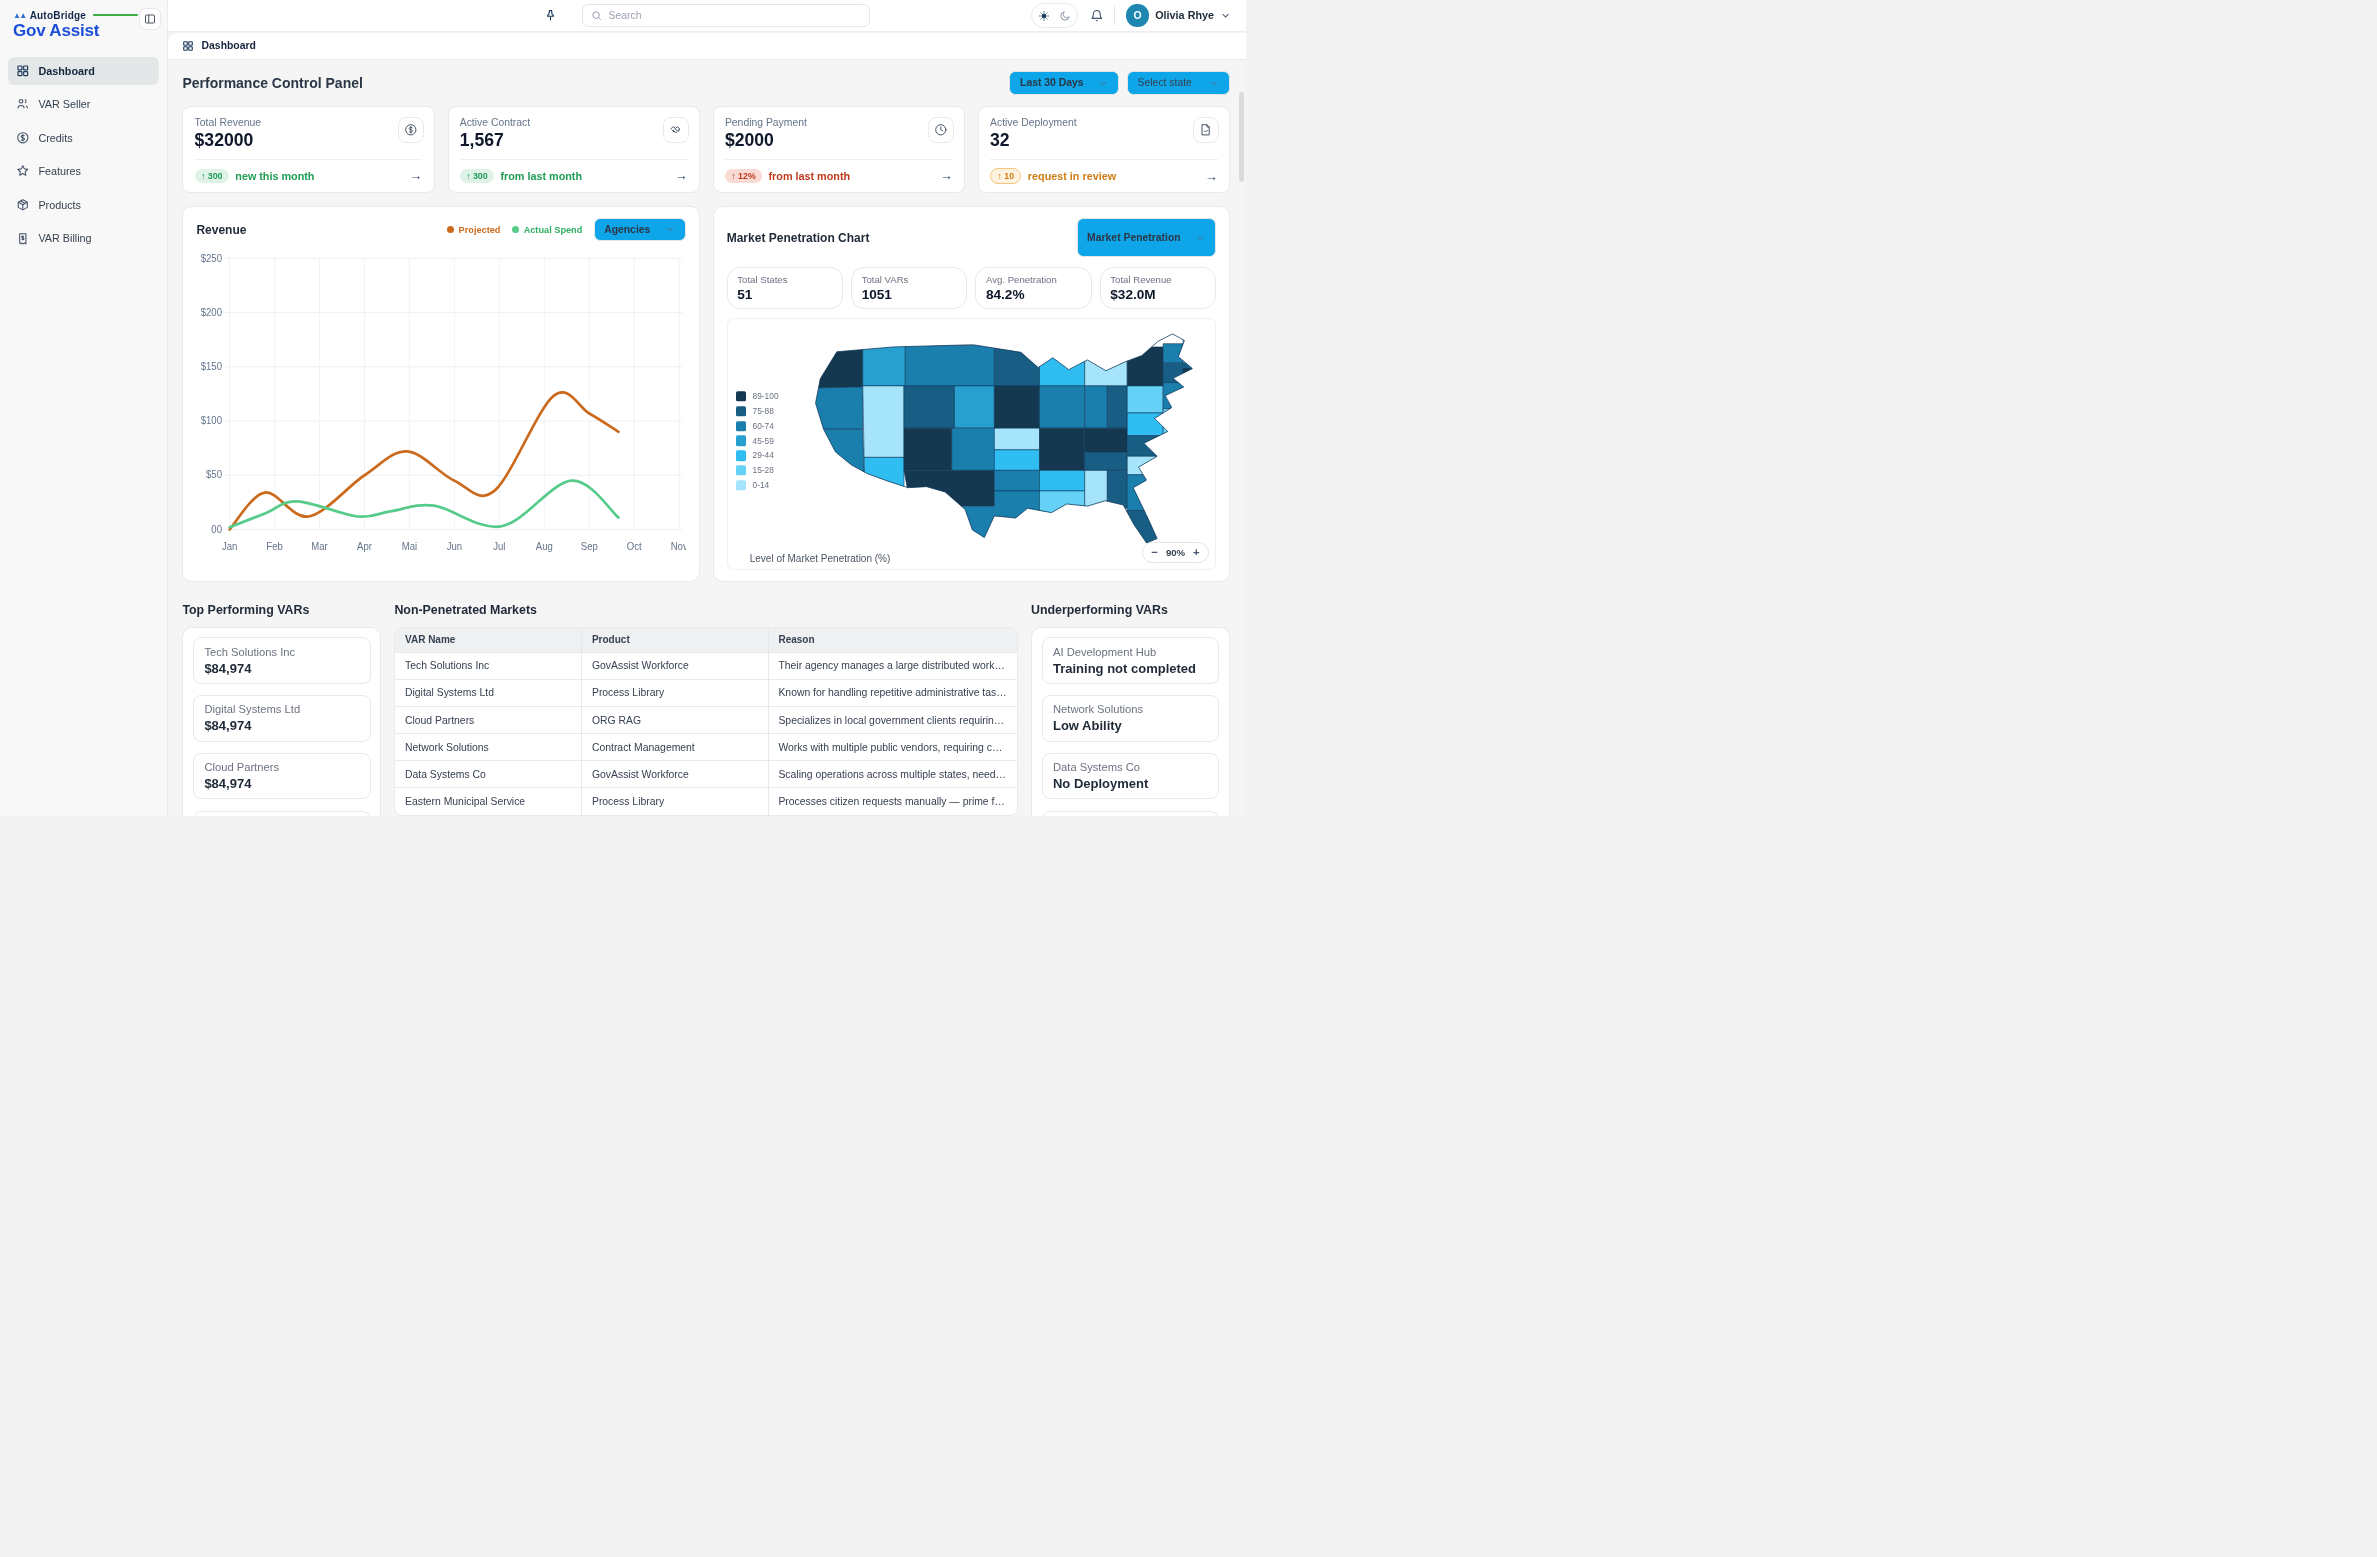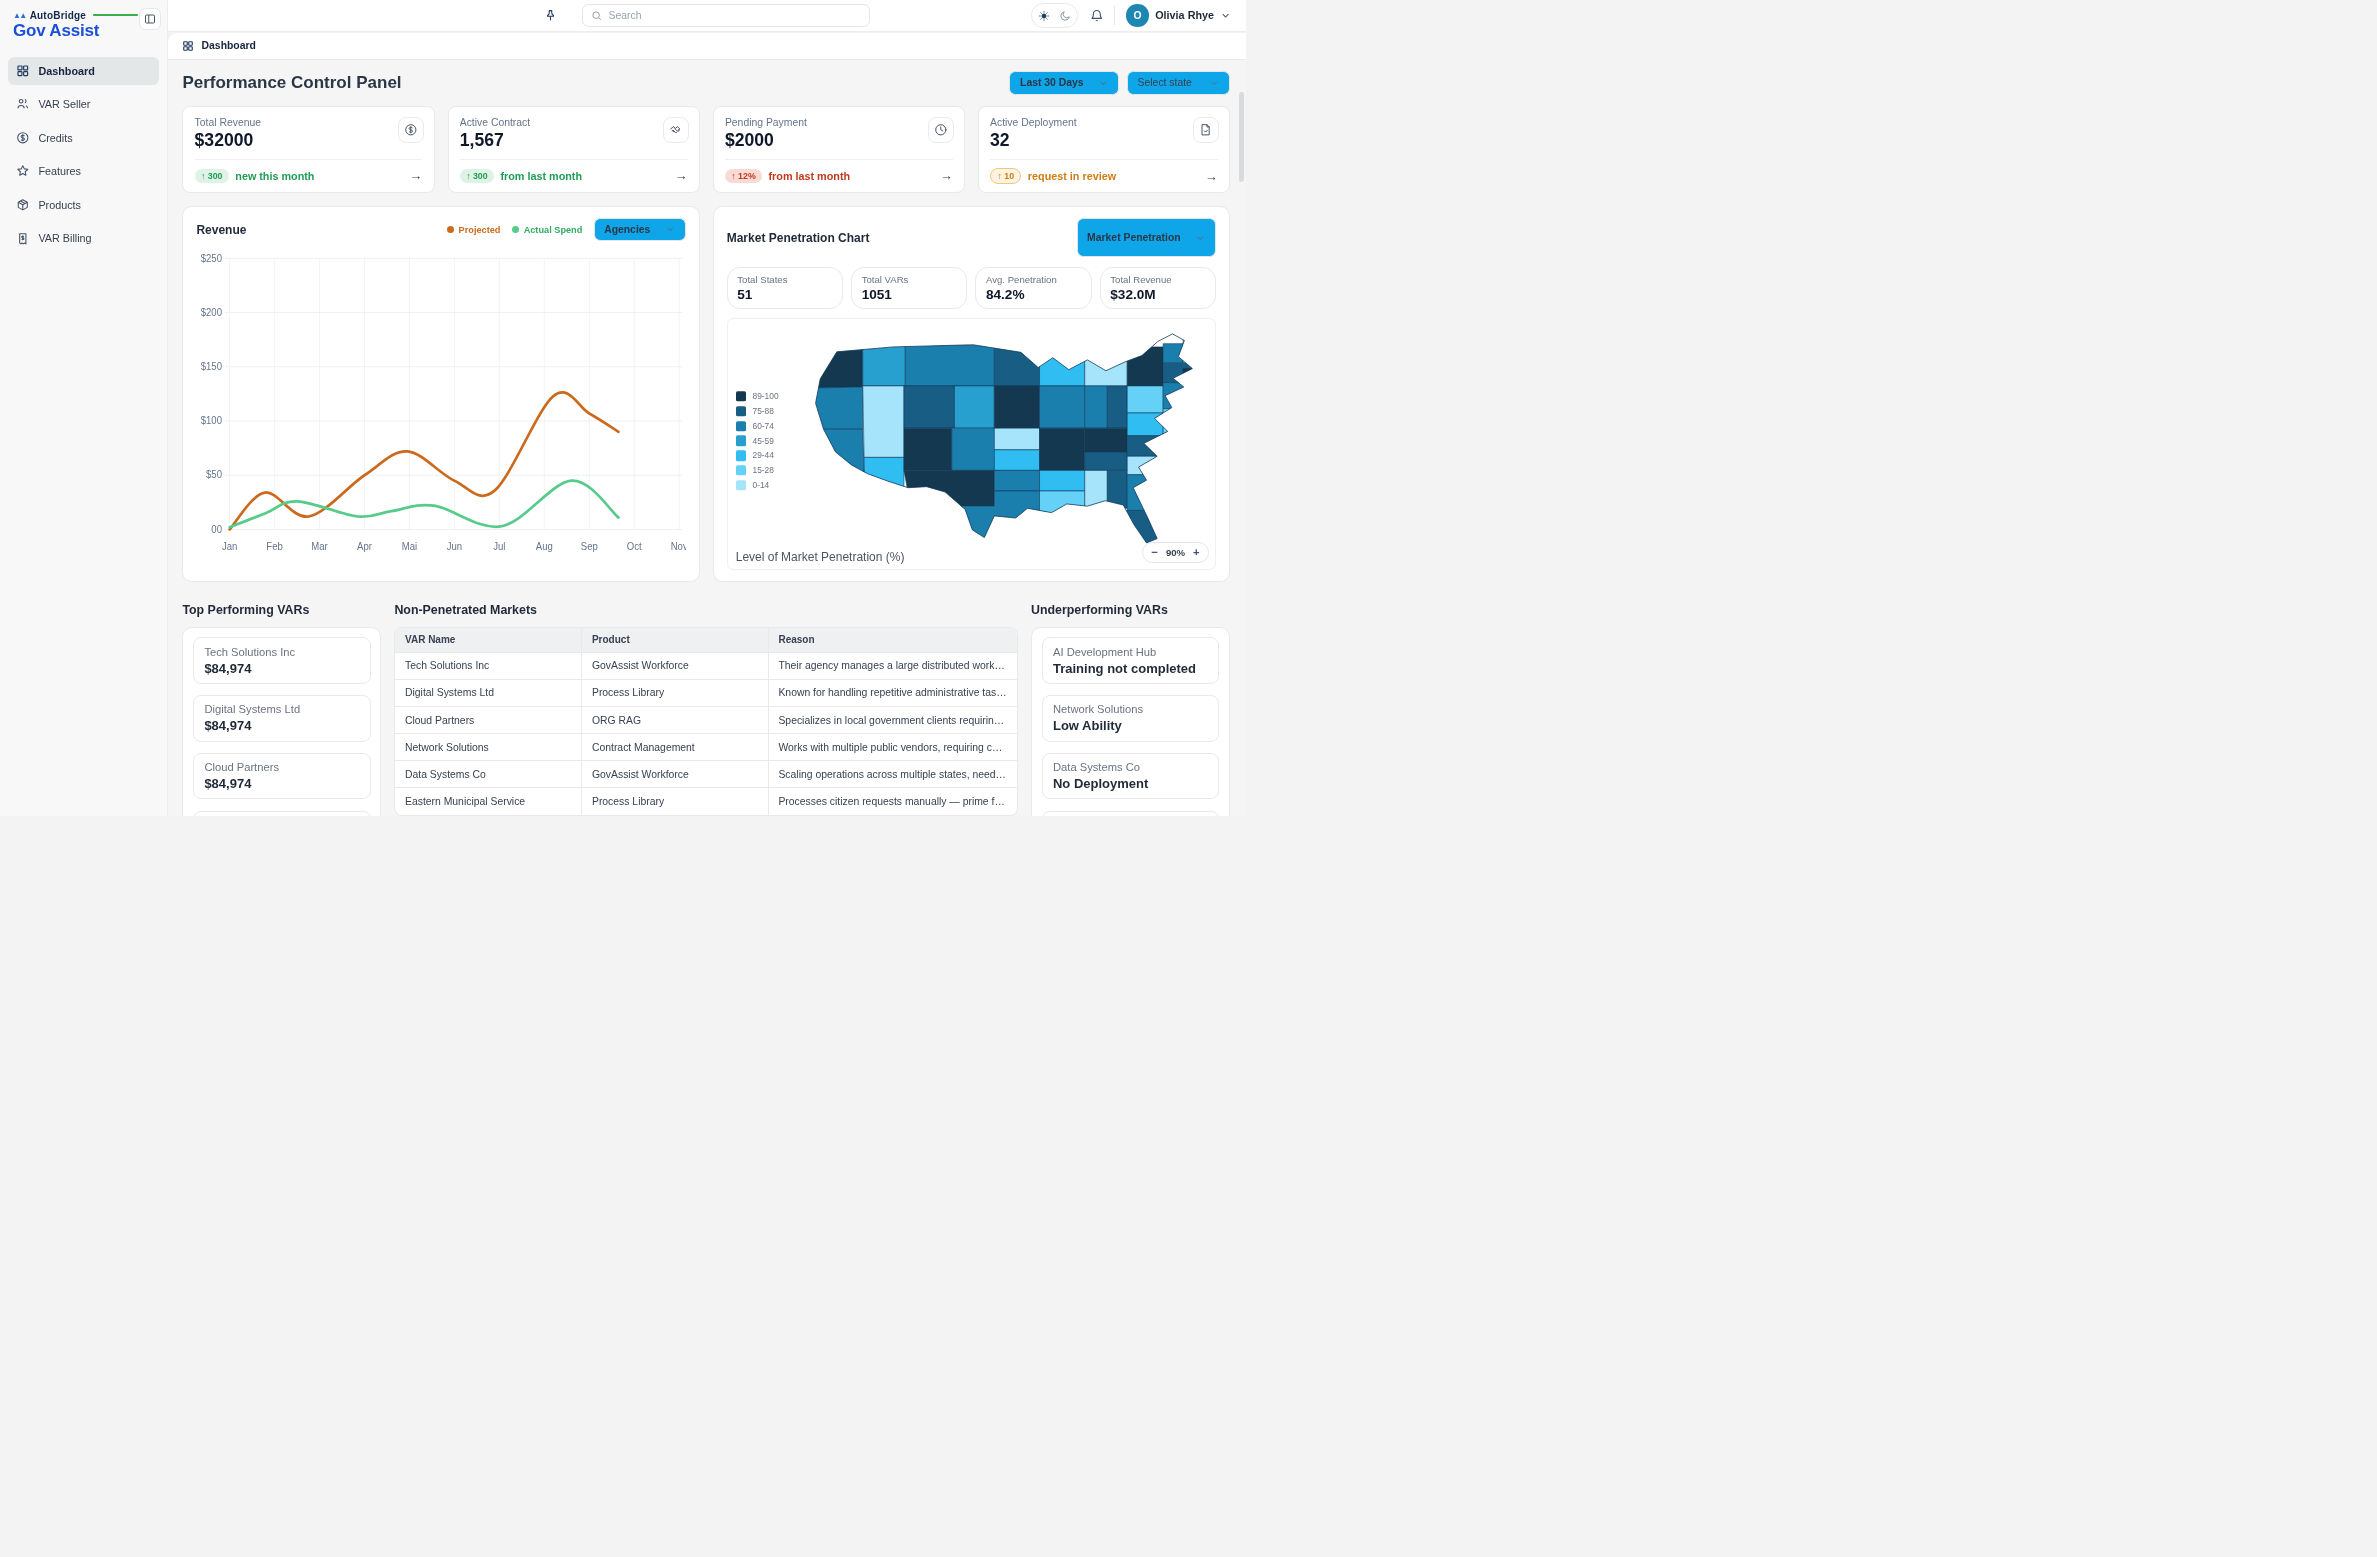--- a/index.html
+++ b/index.html
@@ -43,21 +43,21 @@
   .chev { color:#42526b; display:flex; }
 
   .crumb-bar { background:#fff; border-radius:9.6px 0 0 0; margin-top:0.8px; border-bottom:0.8px solid #e8eaec; height:27px; display:flex; align-items:center; padding:0 14.4px; gap:7.2px; }
   .crumb-bar svg { color:#1e3a5f; }
   .crumb-label { font-size:10.4px; font-weight:700; color:#16243c; }
 
   .content { flex:1; background:#f4f5f4; padding:11.2px 16px 0 14.4px; overflow:hidden; }
 
   
   .panel-head { display:flex; align-items:center; }
-  .panel-title { font-size:17px; font-weight:700; color:#2b3646; }
+  .panel-title { font-size:14px; font-weight:700; color:#2b3646; }
   .panel-filters { margin-left:auto; display:flex; gap:8px; }
   .select-btn { background:#0ea5e9; border:0.8px solid #e3e5e7; border-radius:6.4px; height:24px; display:flex; align-items:center; gap:14.4px; padding:0 9.6px; font-size:10.4px; color:#2b3646; font-weight:600; cursor:pointer; }
   .select-btn.wide { width:103px; justify-content:space-between; font-weight:400; color:#374151; }
   .select-btn .chev { color:#5b6678; }
 
   
   .kpi-row { display:flex; gap:13px; margin-top:11.2px; }
   .kpi-card { flex:1; background:#fff; border:0.8px solid #e7e9eb; border-radius:8px; padding:9.6px 11.2px 8px; position:relative; }
   .kpi-label { font-size:10.4px; color:#64748b; }
   .kpi-value { font-size:17.6px; font-weight:bold; color:#0f172a; margin-top:2.4px; }
@@ -89,21 +89,21 @@
   
   .stats-row { display:flex; gap:8px; margin-top:9.6px; }
   .stat-box { flex:1; border:0.8px solid #e7e9eb; border-radius:13px; padding:5.6px 9.6px; background:#fff; }
   .stat-label { font-size:9.6px; color:#6b7280; }
   .stat-value { font-size:13.6px; font-weight:bold; color:#0f172a; margin-top:2.4px; }
   .map-region { position:relative; flex:1; margin-top:9.6px; border:0.8px solid #eef0f1; border-radius:6.4px; }
   .map-svg { position:absolute; left:59px; right:3.2px; top:3.2px; bottom:19px; width:calc(100% - 62px); height:calc(100% - 22.4px); }
   .map-legend { position:absolute; left:8px; top:44%; transform:translateY(-38%); display:flex; flex-direction:column; gap:4.4px; }
   .map-leg-row { display:flex; align-items:center; gap:6.4px; font-size:8.4px; color:#6b7280; }
   .map-leg-row .sw { width:10.4px; height:10.4px; border-radius:1.6px; display:inline-block; }
-  .map-caption { position:absolute; left:8px; bottom:4.8px; font-size:12px; color:#4b5563; }
+  .map-caption { position:absolute; left:22px; bottom:4.8px; font-size:10px; color:#4b5563; }
   .zoom-pill { position:absolute; right:6.4px; bottom:6.4px; background:#fff; border:0.8px solid #e3e5e7; border-radius:11.2px; height:21px; display:flex; align-items:center; gap:8px; padding:0 8px; font-size:9.6px; color:#374151; }
   .zoom-pill .zbtn { cursor:pointer; font-size:11.2px; color:#42526b; font-weight:bold; }
   .zoom-val { font-weight:600; }
 
   
   .bottom-row { display:flex; gap:13px; margin-top:21px; }
   .col-side { width:199px; flex-shrink:0; }
   .col-mid { flex:1; min-width:0; }
   .sec-title { font-size:12.4px; font-weight:700; color:#1f2937; margin-bottom:9.6px; }
   .list-card { background:#fff; border:0.8px solid #e7e9eb; border-radius:9.6px; padding:9.6px; height:449px; }

